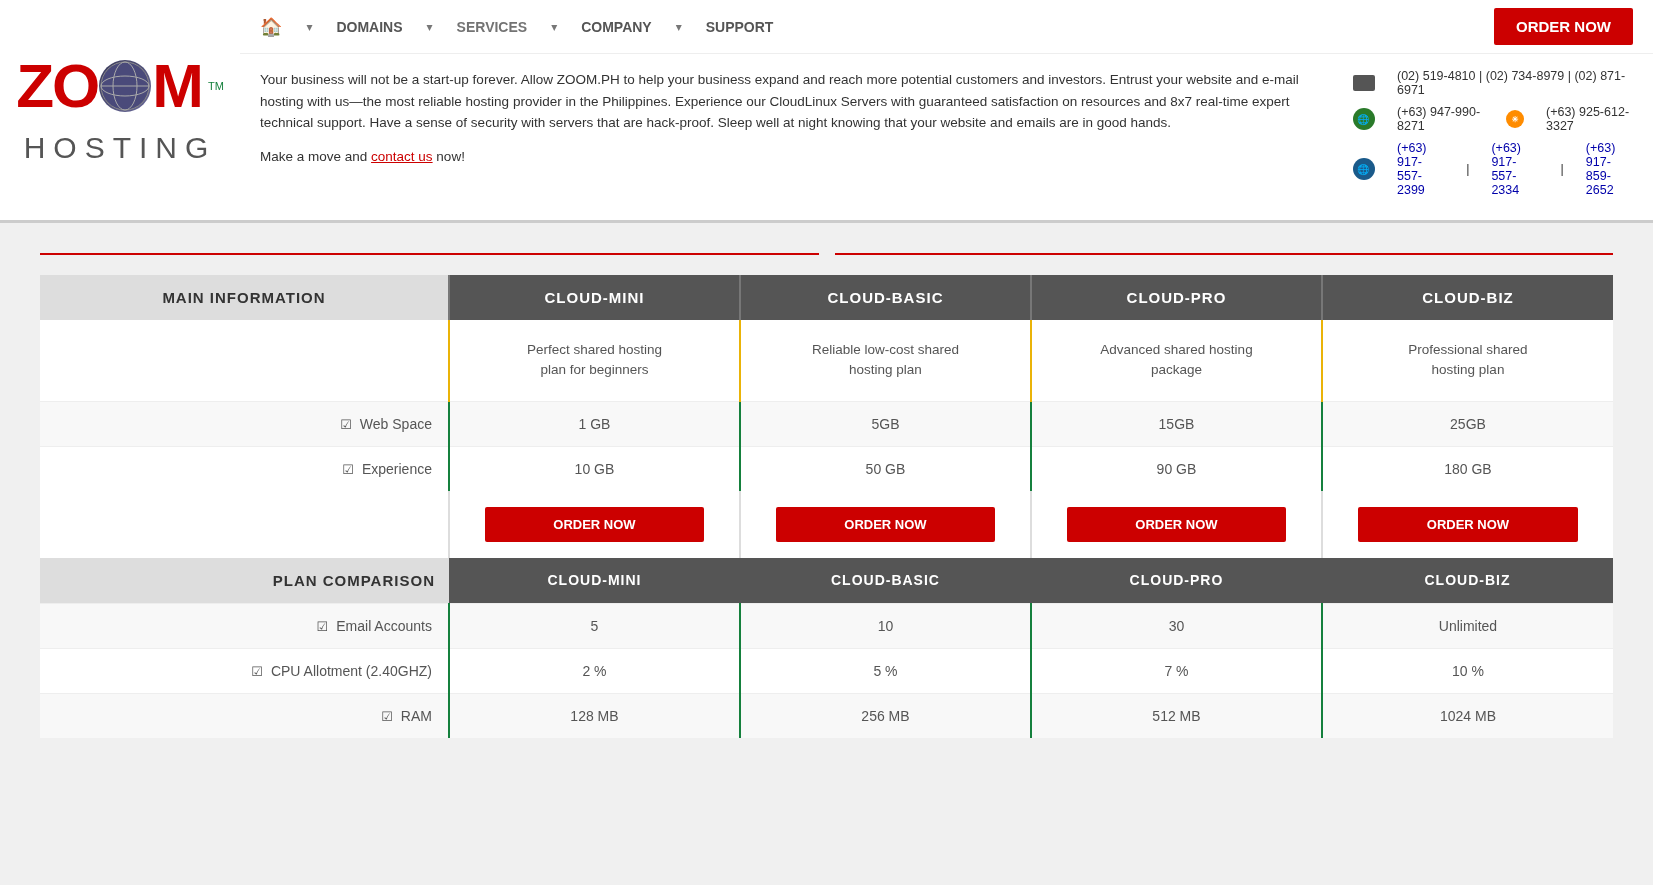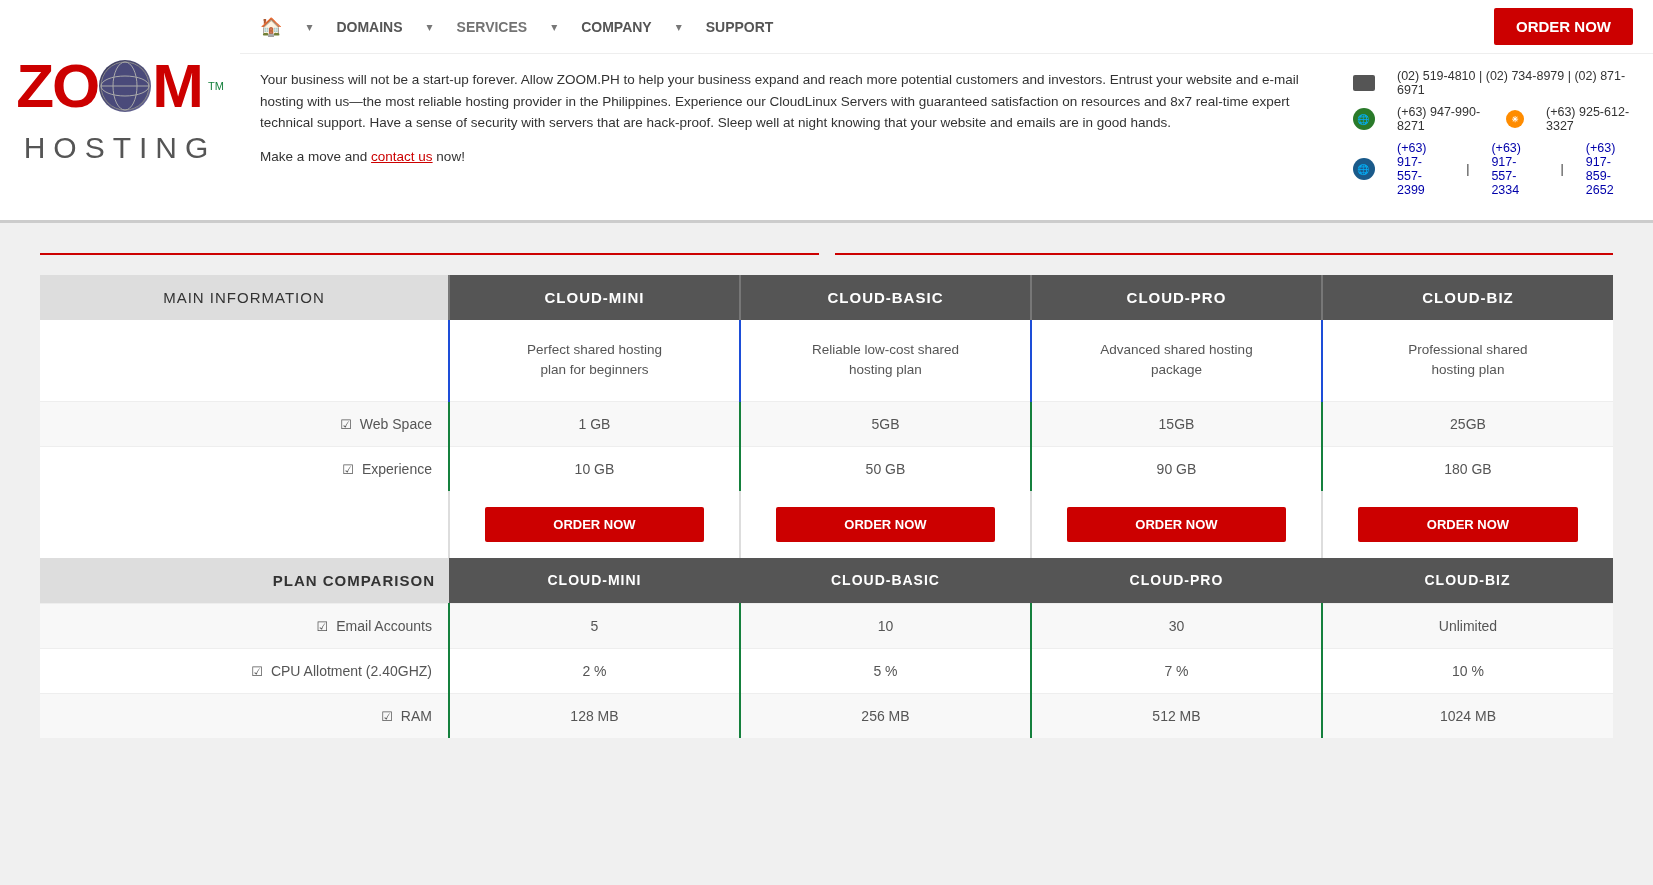--- a/index.html
+++ b/index.html
@@ -32,24 +32,24 @@
     
     .table-wrap { padding: 0 40px 40px; }
     table { width: 100%; border-collapse: collapse; background: #fff; }
 
     .col-label { width: 26%; }
     .col-mini { width: 18.5%; }
     .col-basic { width: 18.5%; }
     .col-pro { width: 18.5%; }
     .col-biz { width: 18.5%; }
 
-    .main-info-header { background: #ddd; text-align: center; font-size: 15px; font-weight: 400; color: #333; padding: 14px; letter-spacing: 1px; }
+    .main-info-header { background: #ddd; text-align: center; font-size: 15px; font-weight: 700; color: #333; padding: 14px; letter-spacing: 1px; }
     .plan-header { background: #555; text-align: center; font-size: 15px; font-weight: 700; color: #fff; padding: 14px; letter-spacing: 1px; border-left: 2px solid #777; }
 
-    .desc-cell { background: #fff; text-align: center; padding: 20px 16px; font-size: 13.5px; color: #555; line-height: 1.5; border-left: 2px solid #1d4ed8; }
+    .desc-cell { background: #fff; text-align: center; padding: 20px 16px; font-size: 13.5px; color: #555; line-height: 1.5; border-left: 2px solid #eab308; }
     .feature-label { padding: 14px 16px; font-size: 14px; color: #555; background: #f8f8f8; border-top: 1px solid #eee; text-align: right; }
     .feature-label .check { color: #555; margin-right: 8px; font-size: 13px; }
     .feature-value { text-align: center; padding: 14px 8px; font-size: 14px; color: #555; background: #f8f8f8; border-top: 1px solid #eee; border-left: 2px solid #15803d; }
     .feature-value.alt { background: #fff; }
     .feature-label.alt { background: #fff; }
 
     .order-cell { text-align: center; padding: 16px 16px; background: #fff; border-left: 2px solid #ddd; }
     .order-cell-label { padding: 16px 16px; background: #fff; }
     .order-plan-btn { background: #c00; color: #fff; border: none; padding: 10px 20px; font-size: 13px; font-weight: 700; cursor: pointer; border-radius: 2px; width: 85%; }
 

